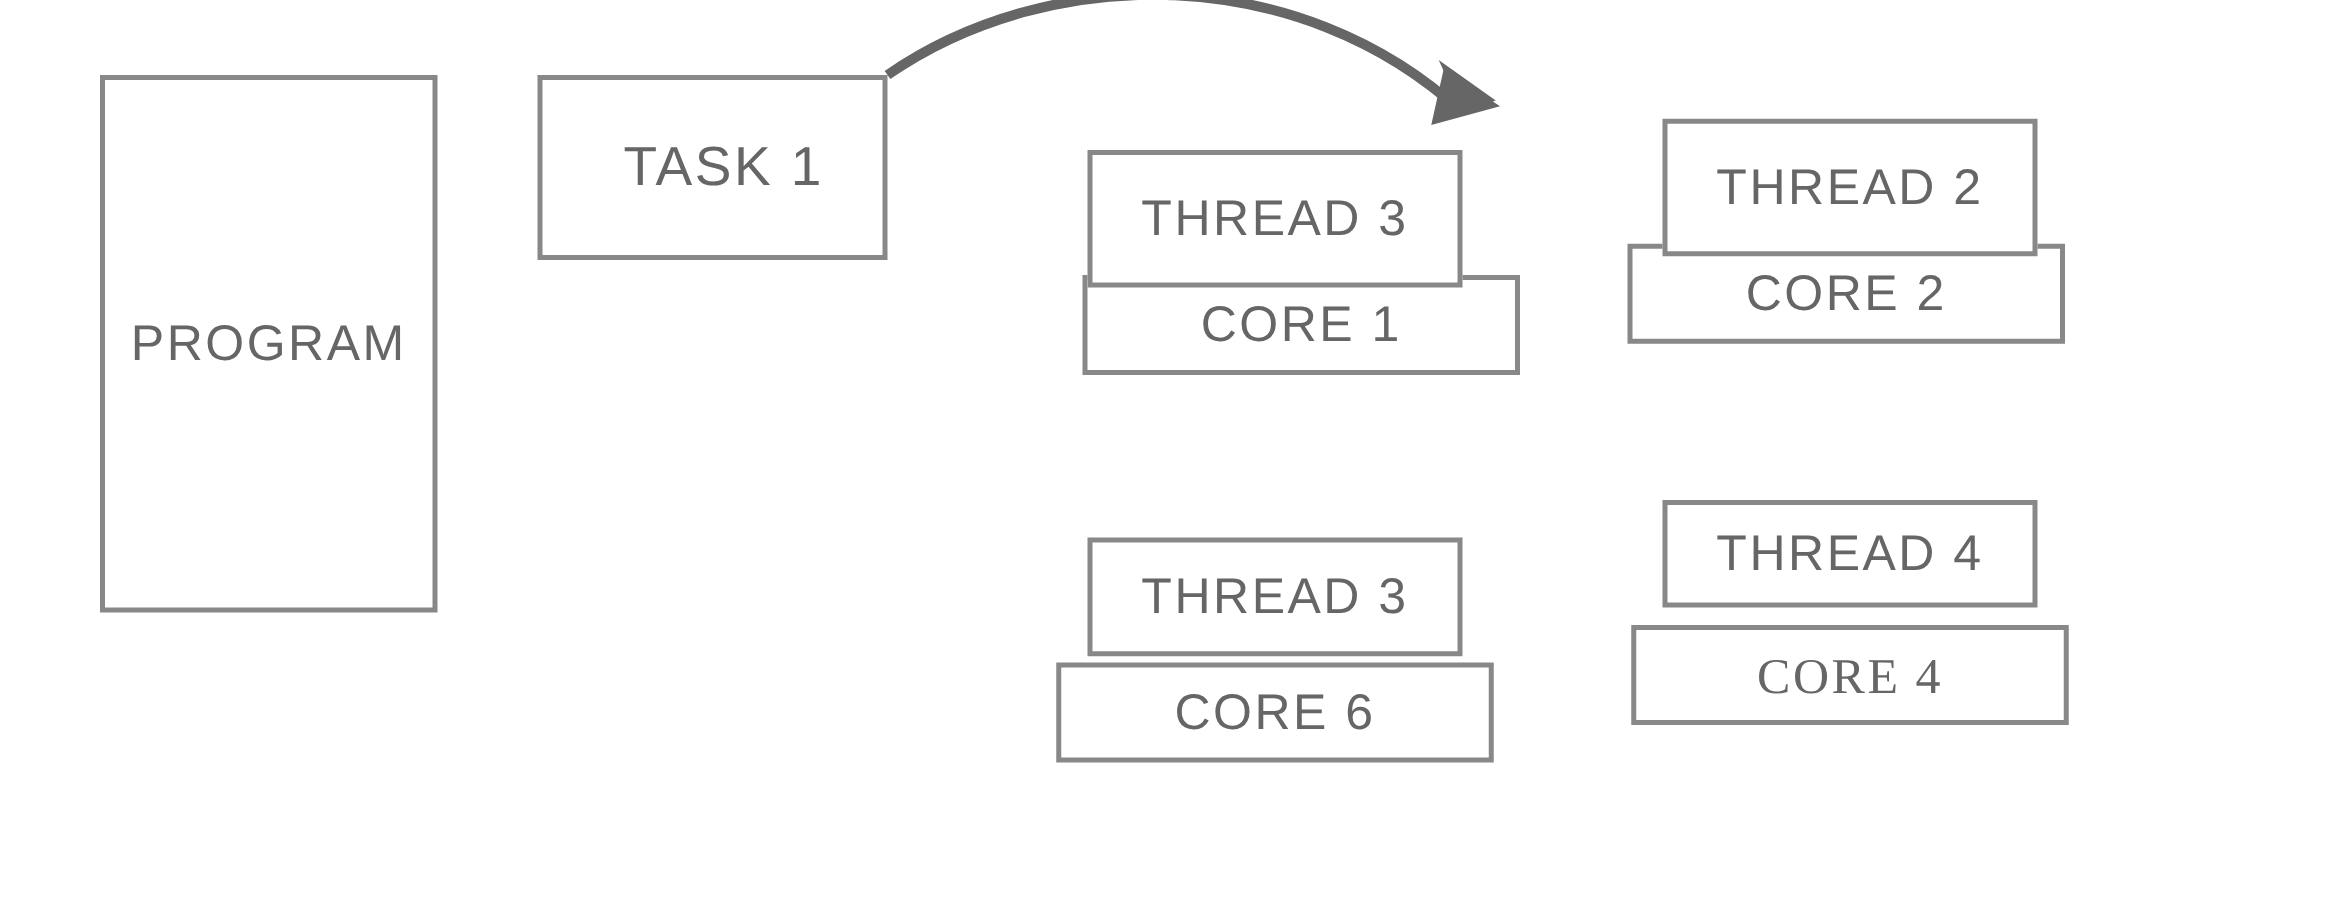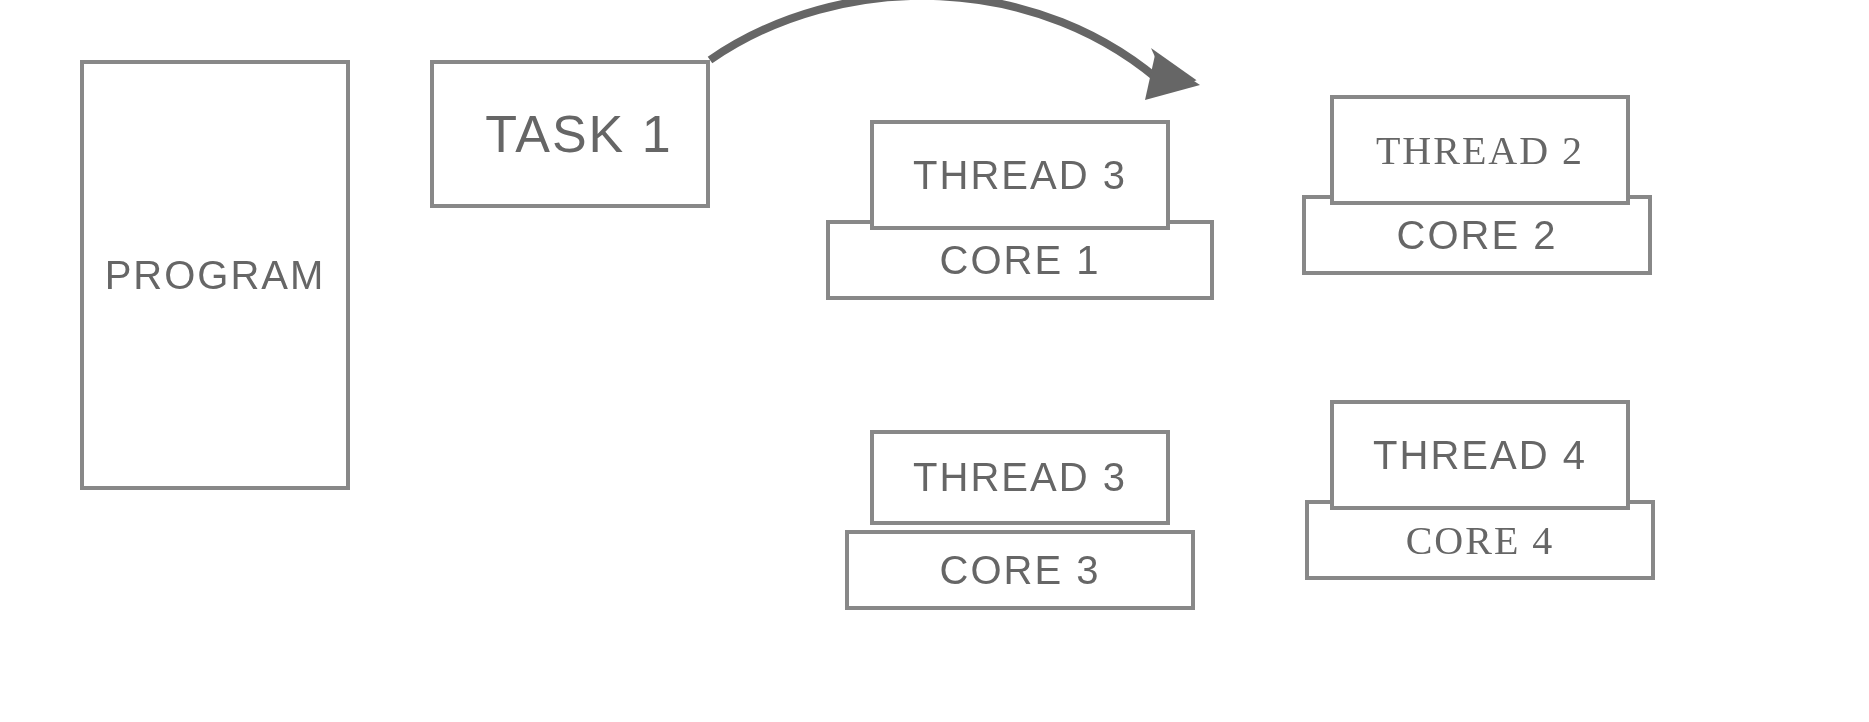--- a/index.html
+++ b/index.html
@@ -30,21 +30,21 @@
     width: 280px;
     border: 4px solid #888;
     box-sizing: border-box;
   }
   .task-cell {
     height: 140px;
     border-top: 4px solid #888;
     display: flex;
     align-items: center;
     justify-content: center;
-    font-size: 52px;
+    font-size: 44px;
     color: #666;
     letter-spacing: 2px;
     box-sizing: border-box;
     margin-left: 18px;
   }
   .task-cell:first-child { border-top: none; }
   svg.arrow {
     position: absolute;
     left: 690px;
     top: -10px;
@@ -64,22 +64,22 @@
   <div class="task-cell">TASK 1</div>
 </div>
 
 <svg class="arrow" viewBox="0 0 530 170">
   <path d="M 20 70 C 150 -20, 350 -20, 480 100"></path>
   <polygon class="head" points="480,100 500,80 445,70" transform="rotate(25 480 100)"></polygon>
   <polygon class="head" points="465,65 510,95 455,110"></polygon>
 </svg>
 
 <div class="box" style="left:870px; top:120px; width:300px; height:110px; z-index:2;">THREAD 3</div>
-<div class="box" style="left:826px; top:220px; width:388px; height:80px;">CORE 1</div>
+<div class="box" style="left:866px; top:220px; width:350px; height:80px;">CORE 1</div>
 
-<div class="box" style="left:1330px; top:95px; width:300px; height:110px; z-index:2;font-family:Liberation Serif, serif;">THREAD 2</div>
+<div class="box" style="left:1330px; top:95px; width:300px; height:110px; z-index:2;">THREAD 2</div>
 <div class="box" style="left:1302px; top:195px; width:350px; height:80px;">CORE 2</div>
 
 <div class="box" style="left:870px; top:430px; width:300px; height:95px; z-index:2;">THREAD 3</div>
-<div class="box" style="left:845px; top:530px; width:350px; height:80px;">CORE 3</div>
+<div class="box" style="left:845px; top:530px; width:350px; height:80px;">CORE 6</div>
 
-<div class="box" style="left:1330px; top:400px; width:300px; height:110px; z-index:2;">THREAD 4</div>
+<div class="box" style="left:1330px; top:400px; width:300px; height:86px; z-index:2;">THREAD 4</div>
 <div class="box" style="left:1305px; top:500px; width:350px; height:80px;font-family:Liberation Serif, serif;">CORE 4</div>
 
 </body></html>

